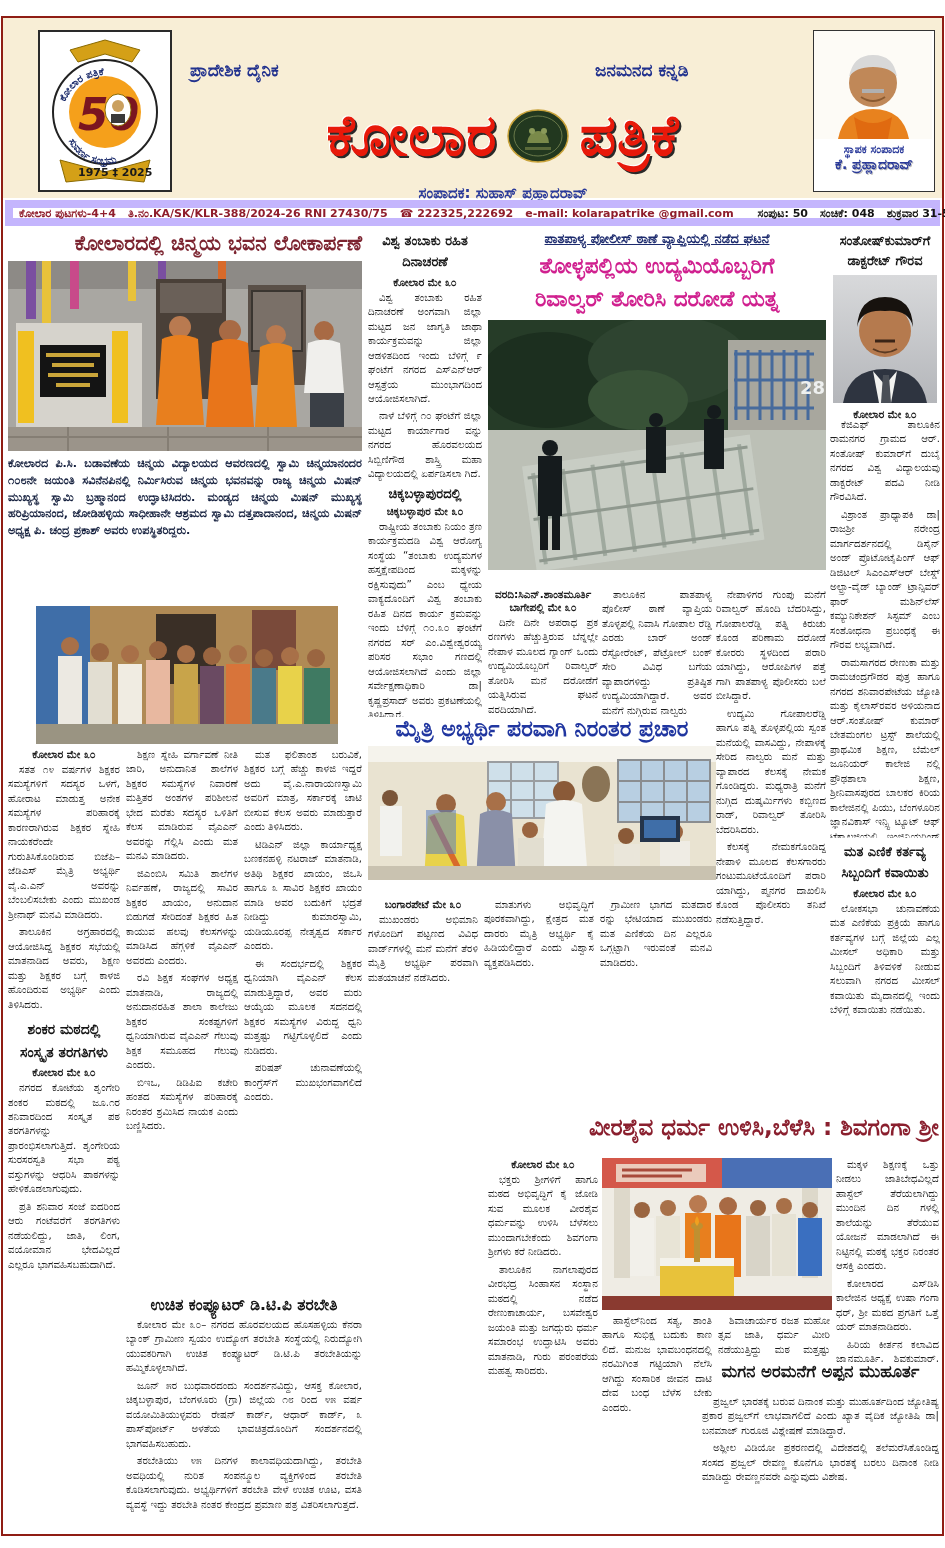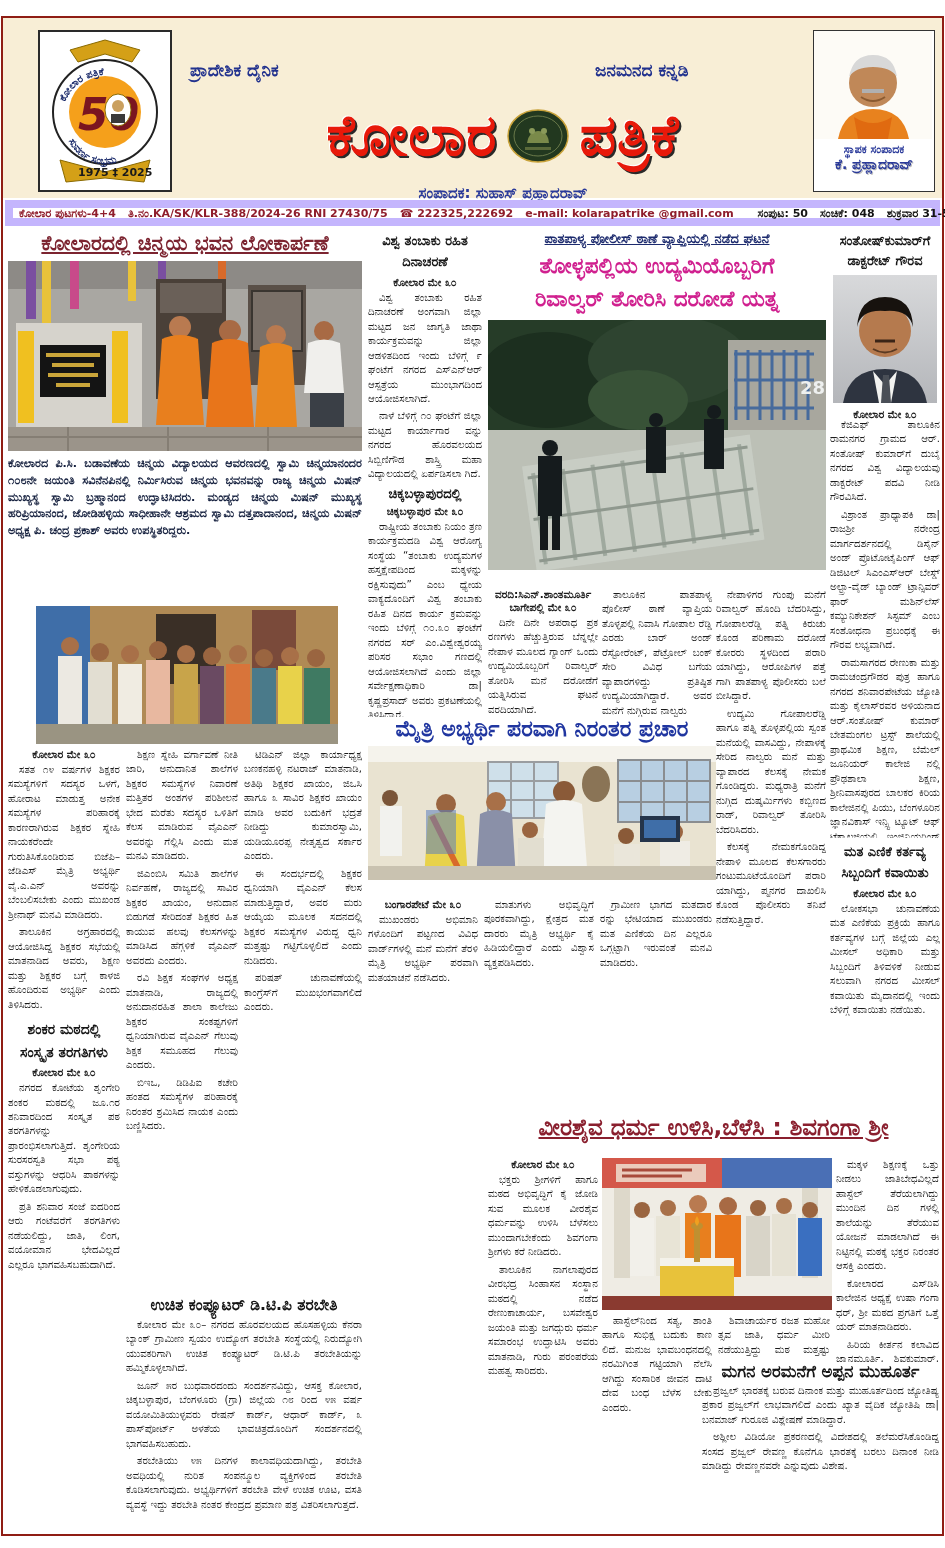--- a/index.html
+++ b/index.html
@@ -17,21 +17,21 @@
       text-shadow:2px 2px 0 #2a2a2a, -1px -1px 0 #ffffff;vertical-align:middle;}
   .emblem-wrap{display:inline-block;vertical-align:middle;margin:0 10px;}
   .editor-line{left:300px;top:166px;width:400px;text-align:center;font-size:15px;font-weight:bold;color:#2a3a9a;}
   .founder-label{font-size:11px;font-weight:bold;color:#2a3a9a;margin-top:4px;}
   .founder-name{font-size:14px;font-weight:bold;color:#2a3a9a;text-shadow:1px 1px 0 #bbb;}
   
   .infobar{left:5px;top:200px;width:935px;height:26px;border:8px solid #c4b5fd;box-sizing:border-box;
       background:#fff;display:flex;align-items:center;gap:12px;padding:0 6px;font-size:11px;font-weight:bold;white-space:nowrap;}
   .ib-maroon{color:#8f1d2c;} .ib-dark{color:#141414;} .ib-spacer{flex:1;}
   
-  .hl-maroon{color:#7c2430;font-weight:bold;text-align:center;text-decoration:underline;}
+  .hl-maroon{color:#7c2430;font-weight:bold;text-align:right;}
   .hl-magenta{color:#d0208f;font-weight:bold;text-align:center;}
   .hl-blue{color:#2036a0;font-weight:bold;text-align:center;}
   .hl-black{color:#151515;font-weight:bold;text-align:center;}
   .kicker{color:#1d2b6e;font-weight:bold;text-align:center;text-decoration:underline;font-size:13px;}
   
   .bp{font-size:10.2px;line-height:1.42;text-align:justify;margin:0 0 3px 0;text-indent:11px;color:#1b1b1b;}
   .dl{font-size:10.5px;font-weight:bold;text-align:center;margin:0 0 2px 0;color:#1b1b1b;}
   .sh{font-weight:bold;text-align:center;color:#151515;}
   .col{overflow:hidden;}
   .caption{font-size:11.2px;line-height:1.5;text-align:justify;font-weight:600;color:#16213f;}
@@ -186,20 +186,21 @@
     <p class="bp">ನಗರದ ಕೋಟೆಯ ಶೃಂಗೇರಿ ಶಂಕರ ಮಠದಲ್ಲಿ ಜೂ.೧ರ ಶನಿವಾರದಿಂದ ಸಂಸ್ಕೃತ ಪಠ ತರಗತಿಗಳನ್ನು ಪ್ರಾರಂಭಿಸಲಾಗುತ್ತಿದೆ. ಶೃಂಗೇರಿಯ ಸುರಸರಸ್ವತಿ ಸಭಾ ಪಠ್ಯ ವಸ್ತುಗಳನ್ನು ಆಧರಿಸಿ ಪಾಠಗಳನ್ನು ಹೇಳಿಕೊಡಲಾಗುವುದು.</p>
     <p class="bp">ಪ್ರತಿ ಶನಿವಾರ ಸಂಜೆ ಐದರಿಂದ ಆರು ಗಂಟೆವರೆಗೆ ತರಗತಿಗಳು ನಡೆಯಲಿದ್ದು, ಜಾತಿ, ಲಿಂಗ, ವಯೋಮಾನ ಭೇದವಿಲ್ಲದೆ ಎಲ್ಲರೂ ಭಾಗವಹಿಸಬಹುದಾಗಿದೆ.</p>
   </div>
   <div class="abs col" style="left:126px;top:748px;width:112px;height:546px;">
     <p class="bp">ಶಿಕ್ಷಣ ಸ್ನೇಹಿ ವರ್ಗಾವಣೆ ನೀತಿ ಜಾರಿ, ಅನುದಾನಿತ ಶಾಲೆಗಳ ಶಿಕ್ಷಕರ ಸಮಸ್ಯೆಗಳ ನಿವಾರಣೆ ಮತ್ತಿತರ ಅಂಶಗಳ ಪರಿಶೀಲನೆ ಭೇದ ಮರೆತು ಸದಸ್ಯರ ಒಳಿತಿಗೆ ಕೆಲಸ ಮಾಡಿರುವ ವೈಎಎನ್ ಅವರನ್ನು ಗೆಲ್ಲಿಸಿ ಎಂದು ಮತ ಮನವಿ ಮಾಡಿದರು.</p>
     <p class="bp">ಜಿಎಂಬಿಸಿ ಸಮಿತಿ ಶಾಲೆಗಳ ನಿರ್ವಹಣೆ, ರಾಜ್ಯದಲ್ಲಿ ಸಾವಿರ ಶಿಕ್ಷಕರ ಖಾಯಂ, ಅನುದಾನ ಬಿಡುಗಡೆ ಸೇರಿದಂತೆ ಶಿಕ್ಷಕರ ಹಿತ ಕಾಯುವ ಹಲವು ಕೆಲಸಗಳನ್ನು ಮಾಡಿಸಿದ ಹೆಗ್ಗಳಿಕೆ ವೈಎಎನ್ ಅವರದು ಎಂದರು.</p>
     <p class="bp">ರವಿ ಶಿಕ್ಷಕ ಸಂಘಗಳ ಅಧ್ಯಕ್ಷ ಮಾತನಾಡಿ, ರಾಜ್ಯದಲ್ಲಿ ಅನುದಾನರಹಿತ ಶಾಲಾ ಕಾಲೇಜು ಶಿಕ್ಷಕರ ಸಂಕಷ್ಟಗಳಿಗೆ ಧ್ವನಿಯಾಗಿರುವ ವೈಎಎನ್ ಗೆಲುವು ಶಿಕ್ಷಕ ಸಮೂಹದ ಗೆಲುವು ಎಂದರು.</p>
     <p class="bp">ಬಿಇಒ, ಡಿಡಿಪಿಐ ಕಚೇರಿ ಹಂತದ ಸಮಸ್ಯೆಗಳ ಪರಿಹಾರಕ್ಕೆ ನಿರಂತರ ಶ್ರಮಿಸಿದ ನಾಯಕ ಎಂದು ಬಣ್ಣಿಸಿದರು.</p>
   </div>
   <div class="abs col" style="left:244px;top:748px;width:118px;height:546px;">
+    <p class="bp">ಮತ ಫಲಿತಾಂಶ ಬರುವಿಕೆ, ಶಿಕ್ಷಕರ ಬಗ್ಗೆ ಹೆಚ್ಚು ಕಾಳಜಿ ಇದ್ದರೆ ಅದು ವೈ.ಎ.ನಾರಾಯಣಸ್ವಾಮಿ ಅವರಿಗೆ ಮಾತ್ರ, ಸರ್ಕಾರಕ್ಕೆ ಚಾಟಿ ಬೀಸುವ ಕೆಲಸ ಅವರು ಮಾಡುತ್ತಾರೆ ಎಂದು ತಿಳಿಸಿದರು.</p>
     <p class="bp">ಟಿಡಿಎನ್ ಜಿಲ್ಲಾ ಕಾರ್ಯಾಧ್ಯಕ್ಷ ಬಣಕನಹಳ್ಳಿ ನಟರಾಜ್ ಮಾತನಾಡಿ, ಅತಿಥಿ ಶಿಕ್ಷಕರ ಖಾಯಂ, ಜಿಒಸಿ ಹಾಗೂ ೩ ಸಾವಿರ ಶಿಕ್ಷಕರ ಖಾಯಂ ಮಾಡಿ ಅವರ ಬದುಕಿಗೆ ಭದ್ರತೆ ನೀಡಿದ್ದು ಕುಮಾರಸ್ವಾಮಿ, ಯಡಿಯೂರಪ್ಪ ನೇತೃತ್ವದ ಸರ್ಕಾರ ಎಂದರು.</p>
     <p class="bp">ಈ ಸಂದರ್ಭದಲ್ಲಿ ಶಿಕ್ಷಕರ ಧ್ವನಿಯಾಗಿ ವೈಎಎನ್ ಕೆಲಸ ಮಾಡುತ್ತಿದ್ದಾರೆ, ಅವರ ಮರು ಆಯ್ಕೆಯ ಮೂಲಕ ಸದನದಲ್ಲಿ ಶಿಕ್ಷಕರ ಸಮಸ್ಯೆಗಳ ವಿರುದ್ಧ ಧ್ವನಿ ಮತ್ತಷ್ಟು ಗಟ್ಟಿಗೊಳ್ಳಲಿದೆ ಎಂದು ನುಡಿದರು.</p>
     <p class="bp">ಪರಿಷತ್ ಚುನಾವಣೆಯಲ್ಲಿ ಕಾಂಗ್ರೆಸ್‌ಗೆ ಮುಖಭಂಗವಾಗಲಿದೆ ಎಂದರು.</p>
   </div>
 
   <section class="abs col" style="left:126px;top:1296px;width:236px;height:230px;">
     <div class="sh" style="font-size:15.5px;margin:0 0 4px 0;">ಉಚಿತ ಕಂಪ್ಯೂಟರ್ ಡಿ.ಟಿ.ಪಿ ತರಬೇತಿ</div>
     <p class="bp">ಕೋಲಾರ ಮೇ ೩೦– ನಗರದ ಹೊರವಲಯದ ಹೊಸಹಳ್ಳಿಯ ಕೆನರಾ ಬ್ಯಾಂಕ್ ಗ್ರಾಮೀಣ ಸ್ವಯಂ ಉದ್ಯೋಗ ತರಬೇತಿ ಸಂಸ್ಥೆಯಲ್ಲಿ ನಿರುದ್ಯೋಗಿ ಯುವಕರಿಗಾಗಿ ಉಚಿತ ಕಂಪ್ಯೂಟರ್ ಡಿ.ಟಿ.ಪಿ ತರಬೇತಿಯನ್ನು ಹಮ್ಮಿಕೊಳ್ಳಲಾಗಿದೆ.</p>
     <p class="bp">ಜೂನ್ ೫ರ ಬುಧವಾರದಂದು ಸಂದರ್ಶನವಿದ್ದು, ಆಸಕ್ತ ಕೋಲಾರ, ಚಿಕ್ಕಬಳ್ಳಾಪುರ, ಬೆಂಗಳೂರು (ಗ್ರಾ) ಜಿಲ್ಲೆಯ ೧೮ ರಿಂದ ೪೫ ವರ್ಷ ವಯೋಮಿತಿಯುಳ್ಳವರು ರೇಷನ್ ಕಾರ್ಡ್, ಆಧಾರ್ ಕಾರ್ಡ್, ೩ ಪಾಸ್‌ಪೋರ್ಟ್ ಅಳತೆಯ ಭಾವಚಿತ್ರದೊಂದಿಗೆ ಸಂದರ್ಶನದಲ್ಲಿ ಭಾಗವಹಿಸಬಹುದು.</p>
     <p class="bp">ತರಬೇತಿಯು ೪೫ ದಿನಗಳ ಕಾಲಾವಧಿಯದಾಗಿದ್ದು, ತರಬೇತಿ ಅವಧಿಯಲ್ಲಿ ನುರಿತ ಸಂಪನ್ಮೂಲ ವ್ಯಕ್ತಿಗಳಿಂದ ತರಬೇತಿ ಕೊಡಿಸಲಾಗುವುದು. ಅಭ್ಯರ್ಥಿಗಳಿಗೆ ತರಬೇತಿ ವೇಳೆ ಉಚಿತ ಊಟ, ವಸತಿ ವ್ಯವಸ್ಥೆ ಇದ್ದು ತರಬೇತಿ ನಂತರ ಕೇಂದ್ರದ ಪ್ರಮಾಣ ಪತ್ರ ವಿತರಿಸಲಾಗುತ್ತದೆ.</p>
@@ -385,18 +386,18 @@
   </div>
   <div class="abs col" style="left:602px;top:1314px;width:110px;height:212px;">
     <p class="bp">ಹಾಸ್ಟೆಲ್‌ನಿಂದ ಸತ್ಯ, ಶಾಂತಿ ಹಾಗೂ ಸುಭಿಕ್ಷ ಬದುಕು ಕಾಣ ಲಿದೆ. ಮನುಜ ಭಾವಬಂಧನದಲ್ಲಿ ನರಮಿಗಿಂತ ಗಟ್ಟಿಯಾಗಿ ನೆಲೆಸಿ ಆಗಿದ್ದು ಸಂಸಾರಿಕ ಜೀವನ ದಾಟಿ ದೇವ ಬಂಧ ಬೆಳೆಸ ಬೇಕು ಎಂದರು.</p>
   </div>
   <div class="abs col" style="left:718px;top:1314px;width:112px;height:46px;">
     <p class="bp">ಶಿವಾಚಾರ್ಯರ ರಜತ ಮಹೋ ತ್ಸವ ಜಾತಿ, ಧರ್ಮ ಮೀರಿ ನಡೆಯುತ್ತಿದ್ದು ಮಠ ಮತ್ತಷ್ಟು ಬೆಳೆಯಬೇಕೆಂದು ಆಶಿಸಿದರು.</p>
 
   </div>
 
   <section class="abs col" style="left:702px;top:1362px;width:237px;height:162px;">
-    <h3 class="hl-black" style="font-size:16.5px;margin:0 0 3px 0;">ಮಗನ ಅರಮನೆಗೆ ಅಪ್ಪನ ಮುಹೂರ್ತ</h3>
+    <h3 class="hl-black" style="font-size:16.5px;margin:0 0 14px 0;">ಮಗನ ಅರಮನೆಗೆ ಅಪ್ಪನ ಮುಹೂರ್ತ</h3>
     <p class="bp">ಪ್ರಜ್ವಲ್ ಭಾರತಕ್ಕೆ ಬರುವ ದಿನಾಂಕ ಮತ್ತು ಮುಹೂರ್ತದಿಂದ ಜ್ಯೋತಿಷ್ಯ ಪ್ರಕಾರ ಪ್ರಜ್ವಲ್‌ಗೆ ಲಾಭವಾಗಲಿದೆ ಎಂದು ಖ್ಯಾತ ವೈದಿಕ ಜ್ಯೋತಿಷಿ ಡಾ| ಬನಮಾಜ್ ಗುರೂಜಿ ವಿಶ್ಲೇಷಣೆ ಮಾಡಿದ್ದಾರೆ.</p>
     <p class="bp">ಅಶ್ಲೀಲ ವಿಡಿಯೋ ಪ್ರಕರಣದಲ್ಲಿ ವಿದೇಶದಲ್ಲಿ ತಲೆಮರೆಸಿಕೊಂಡಿದ್ದ ಸಂಸದ ಪ್ರಜ್ವಲ್ ರೇವಣ್ಣ ಕೊನೆಗೂ ಭಾರತಕ್ಕೆ ಬರಲು ದಿನಾಂಕ ನೀಡಿ ಮಾಡಿದ್ದು ರೇವಣ್ಣನವರೇ ಎನ್ನುವುದು ವಿಶೇಷ.</p>
   </section>
 
 </div>
 
 </body></html>

